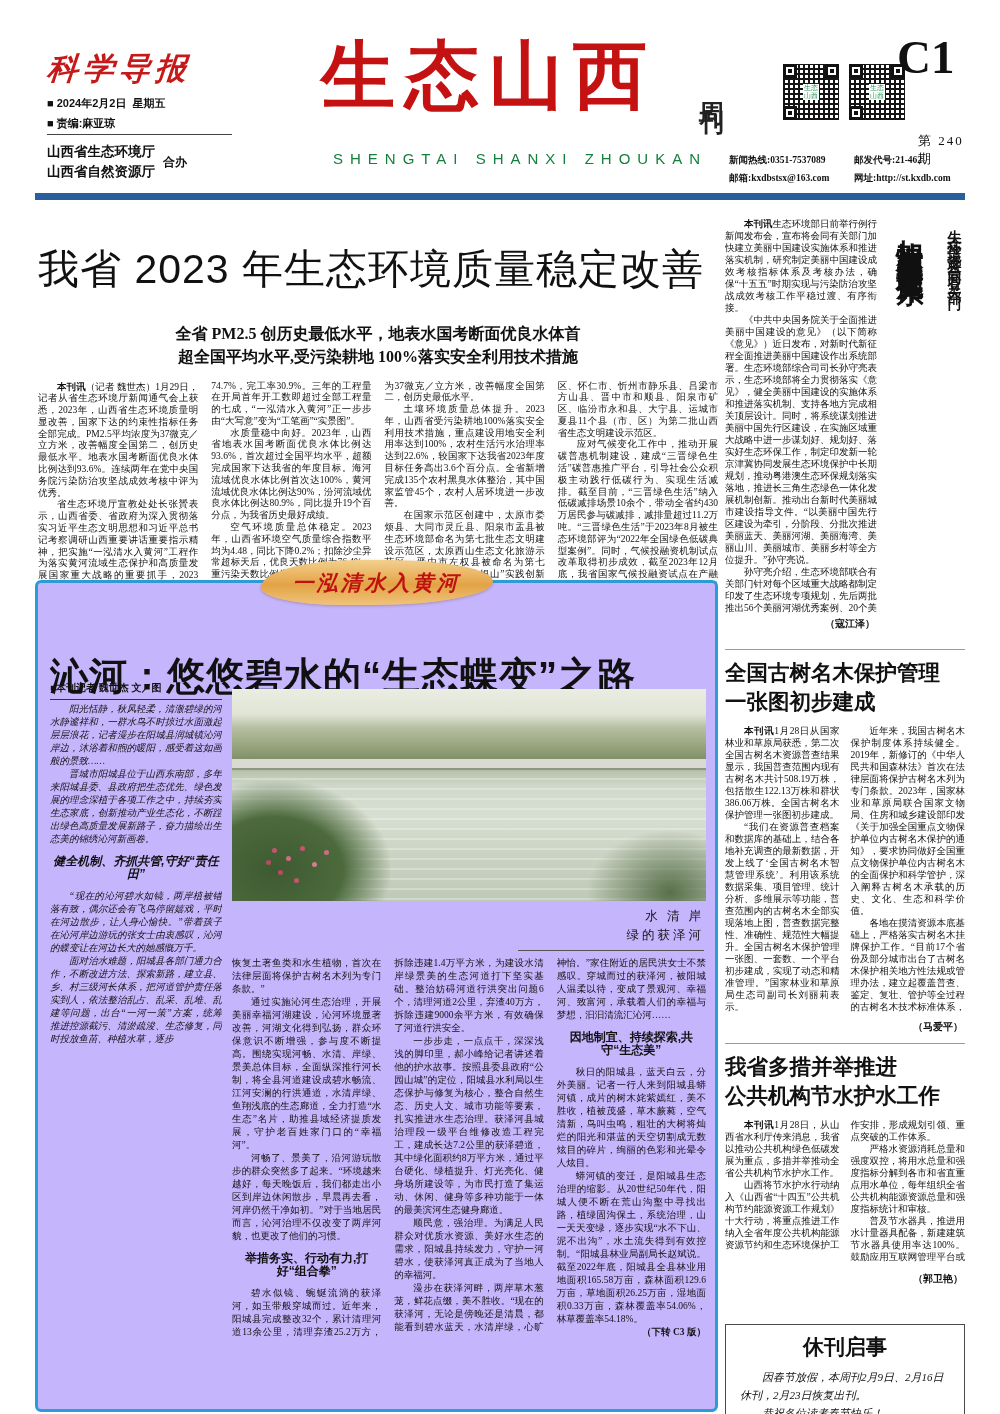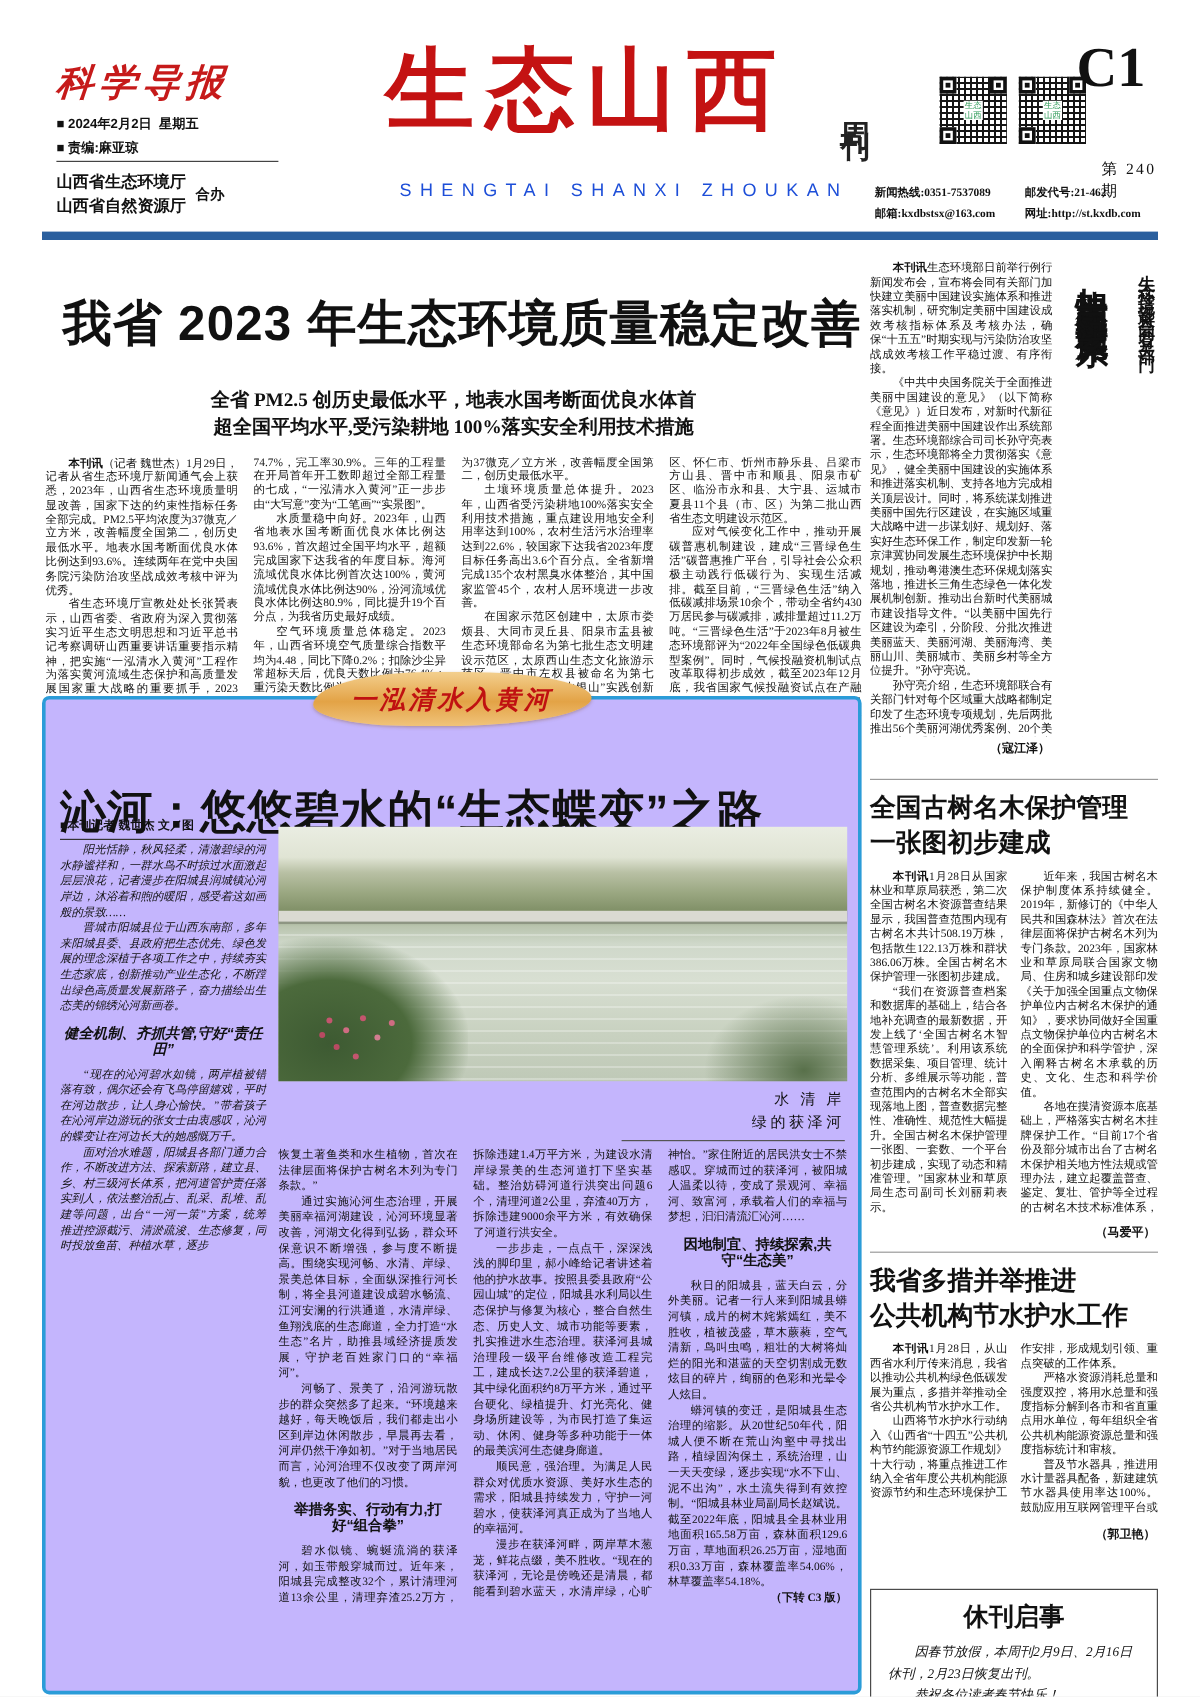--- a/index.html
+++ b/index.html
@@ -12,39 +12,39 @@
   .mh-line{position:absolute;left:12px;font-size:11px;font-weight:700;font-family:"Liberation Sans",sans-serif;}
   .mh-rule{position:absolute;left:12px;top:104px;width:185px;border-top:1px solid #444;}
   .orgs{position:absolute;left:12px;top:112px;display:flex;align-items:center;gap:8px;
         font-size:13.5px;font-weight:700;line-height:1.5;font-family:"Liberation Sans",sans-serif;}
   .co{font-size:12px;}
   .bigtitle{position:absolute;left:248px;top:6px;width:412px;text-align:center;font-size:74px;line-height:1.1;
         font-weight:900;color:#c41212;letter-spacing:10px;font-family:"Liberation Serif",serif;}
   .weekly{position:absolute;left:660px;top:52px;writing-mode:vertical-rl;font-size:25px;letter-spacing:8px;
         font-weight:600;color:#222;}
   .pinyin{position:absolute;left:285px;top:120px;width:400px;text-align:center;font-size:15px;
-        letter-spacing:7px;color:#1d4ed8;font-family:"Liberation Sans",sans-serif;}
+        letter-spacing:7px;color:#15803d;font-family:"Liberation Sans",sans-serif;}
   .qr{position:absolute;top:34px;width:56px;height:56px;background:
       repeating-linear-gradient(0deg,#151515 0 2px,transparent 2px 5px),
       repeating-linear-gradient(90deg,#151515 0 2px,#fff 2px 5px);}
   .qr1{left:748px;} .qr2{left:814px;}
   .fp{position:absolute;width:14px;height:14px;border:3px solid #111;background:#fff;box-sizing:border-box;}
   .fp::after{content:"";position:absolute;inset:2px;background:#111;}
   .fp.tl{left:0;top:0;} .fp.tr{right:0;top:0;} .fp.bl{left:0;bottom:0;}
   .qcenter{position:absolute;left:20px;top:20px;width:16px;height:16px;background:#fff;color:#2c9a57;
       font-size:7px;line-height:8px;text-align:center;overflow:hidden;}
   .pagecode{position:absolute;left:862px;top:0px;font-size:47px;font-weight:900;font-family:"Liberation Serif",serif;}
   .issue{position:absolute;left:883px;top:102px;font-size:13px;letter-spacing:2px;}
   .contacts{position:absolute;left:694px;top:124px;width:242px;display:grid;grid-template-columns:1fr 1fr;
       column-gap:8px;row-gap:5px;font-size:9.5px;font-weight:700;}
   
   .bluebar{position:absolute;left:35px;top:193px;width:930px;height:7px;background:#2a5f9e;}
   
   .top-story{position:absolute;left:38px;top:218px;width:680px;}
-  .ts-head{font-size:41px;font-weight:700;letter-spacing:1px;text-align:right;line-height:1.2;
+  .ts-head{font-size:41px;font-weight:400;letter-spacing:1px;text-align:left;line-height:1.2;
       font-family:"Liberation Sans",sans-serif;}
   .ts-sub{text-align:center;font-size:16px;font-weight:600;line-height:1.45;margin-top:8px;}
   .ts-body{margin-top:12px;height:226px;overflow:hidden;column-count:4;column-gap:13px;
       font-size:9.5px;line-height:11.8px;text-align:justify;}
   .ts-body p,.bd p{margin:0;text-indent:2em;}
   .lead{font-weight:800;font-family:"Liberation Sans",sans-serif;}
   
   .rightcol{position:absolute;left:725px;top:218px;width:240px;display:flex;flex-direction:column;}
   .divider{border-top:1px solid #9b9b9b;margin:9px 0;}
   .artA{display:flex;gap:8px;height:422px;}

